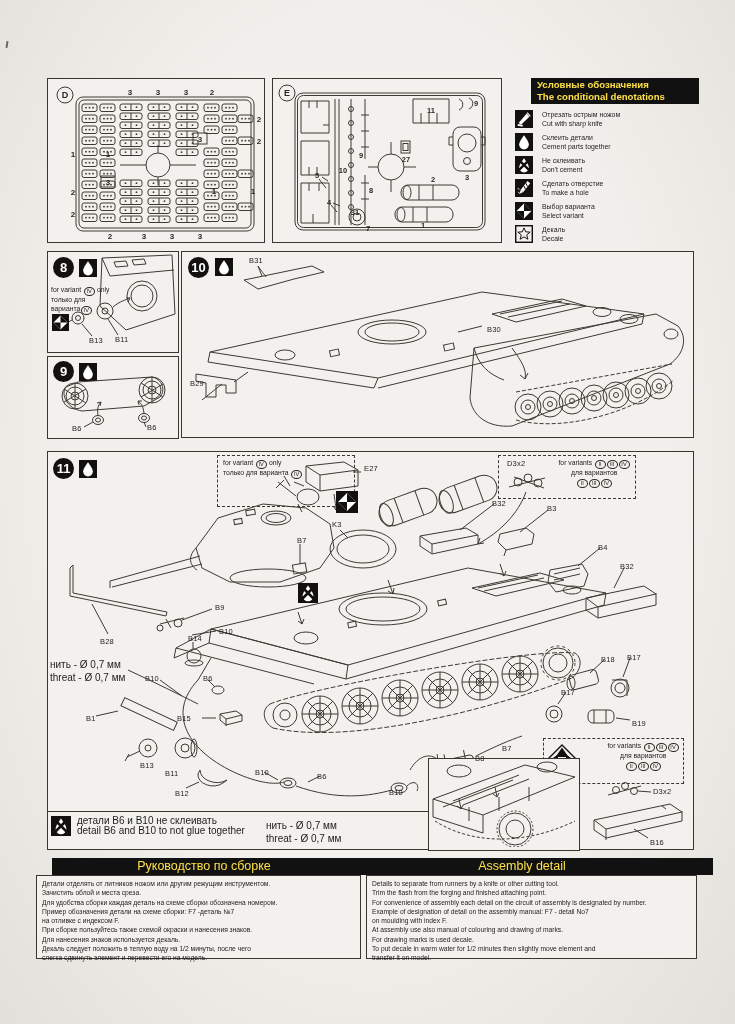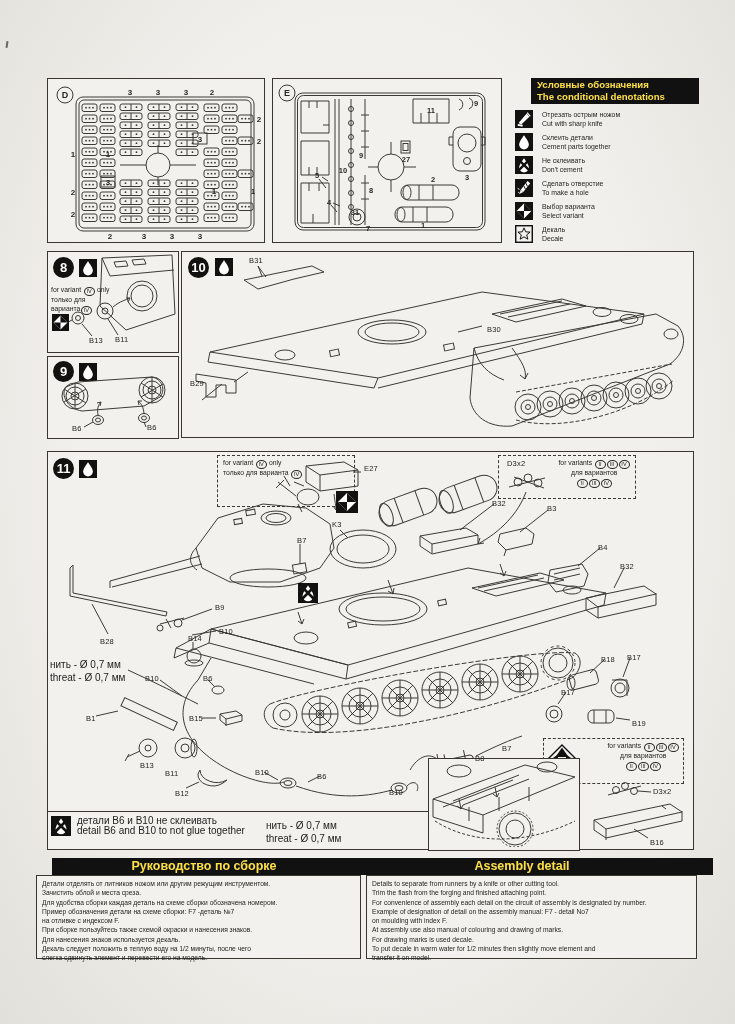--- a/index.html
+++ b/index.html
@@ -17,21 +17,21 @@
   .plabel{position:absolute;font-size:7.5px;letter-spacing:0.2px;white-space:nowrap;}
   .vtext{position:absolute;font-size:6.8px;line-height:8.6px;white-space:nowrap;}
   .rn{display:inline-block;border:0.9px solid #26251f;border-radius:50%;font-size:5.6px;line-height:7px;
       min-width:7px;padding:0 1px;text-align:center;vertical-align:-1px;margin:0 0.5px;}
   .legend-item{position:absolute;left:0;display:flex;align-items:flex-start;}
   .legend-txt{margin-left:9px;font-size:6.9px;line-height:8.6px;white-space:nowrap;padding-top:1px;}
   .mline{font-size:6.7px;line-height:9.3px;white-space:nowrap;overflow:hidden;}
   .note-sm{font-size:10px;line-height:10px;white-space:nowrap;}
   .thread{font-size:10px;line-height:12.5px;white-space:nowrap;}
   .hdr-bar{position:absolute;background:#111;color:#fde047;margin-left:16px;}
-  .hdr-bar span{position:absolute;top:1px;font-weight:bold;font-size:12.5px;transform:translateX(-50%);}
+  .hdr-bar span{position:absolute;top:1px;font-weight:normal;font-size:12.5px;transform:translateX(-50%);}
   svg text{font-family:"Liberation Sans",sans-serif;fill:#2a2822;}
 </style>
 </head>
 <body>
 
 <svg width="0" height="0" style="position:absolute" aria-hidden="true">
   <defs>
     <g id="i-knife">
         <rect width="20" height="20" fill="#12110f"></rect>
         <path d="M4,14.5 L13,4 L16,7.5 L7,16 Z" fill="#fff"></path>
@@ -713,21 +713,21 @@
   <span class="plabel" style="left:572px;top:110px;">B32</span>
   <span class="plabel" style="left:284px;top:68px;">K3</span>
   <span class="plabel" style="left:249px;top:84px;">B7</span>
   <span class="plabel" style="left:167px;top:151px;">B9</span>
   <span class="plabel" style="left:171px;top:175px;">B10</span>
   <span class="plabel" style="left:140px;top:182px;">B14</span>
   <span class="plabel" style="left:97px;top:222px;">B10</span>
   <span class="plabel" style="left:155px;top:222px;">B6</span>
   <span class="plabel" style="left:52px;top:185px;">B28</span>
   <span class="plabel" style="left:38px;top:262px;">B1</span>
-  <span class="plabel" style="left:141px;top:262px;">B15</span>
+  <span class="plabel" style="left:129px;top:262px;">B15</span>
   <span class="plabel" style="left:92px;top:309px;">B13</span>
   <span class="plabel" style="left:117px;top:317px;">B11</span>
   <span class="plabel" style="left:127px;top:337px;">B12</span>
   <span class="plabel" style="left:207px;top:316px;">B10</span>
   <span class="plabel" style="left:269px;top:320px;">B6</span>
   <span class="plabel" style="left:341px;top:336px;">B10</span>
   <span class="plabel" style="left:427px;top:302px;text-align:center;">B8</span>
   <span class="plabel" style="left:454px;top:292px;">B7</span>
   <span class="plabel" style="left:553px;top:203px;">B18</span>
   <span class="plabel" style="left:579px;top:201px;">B17</span>

